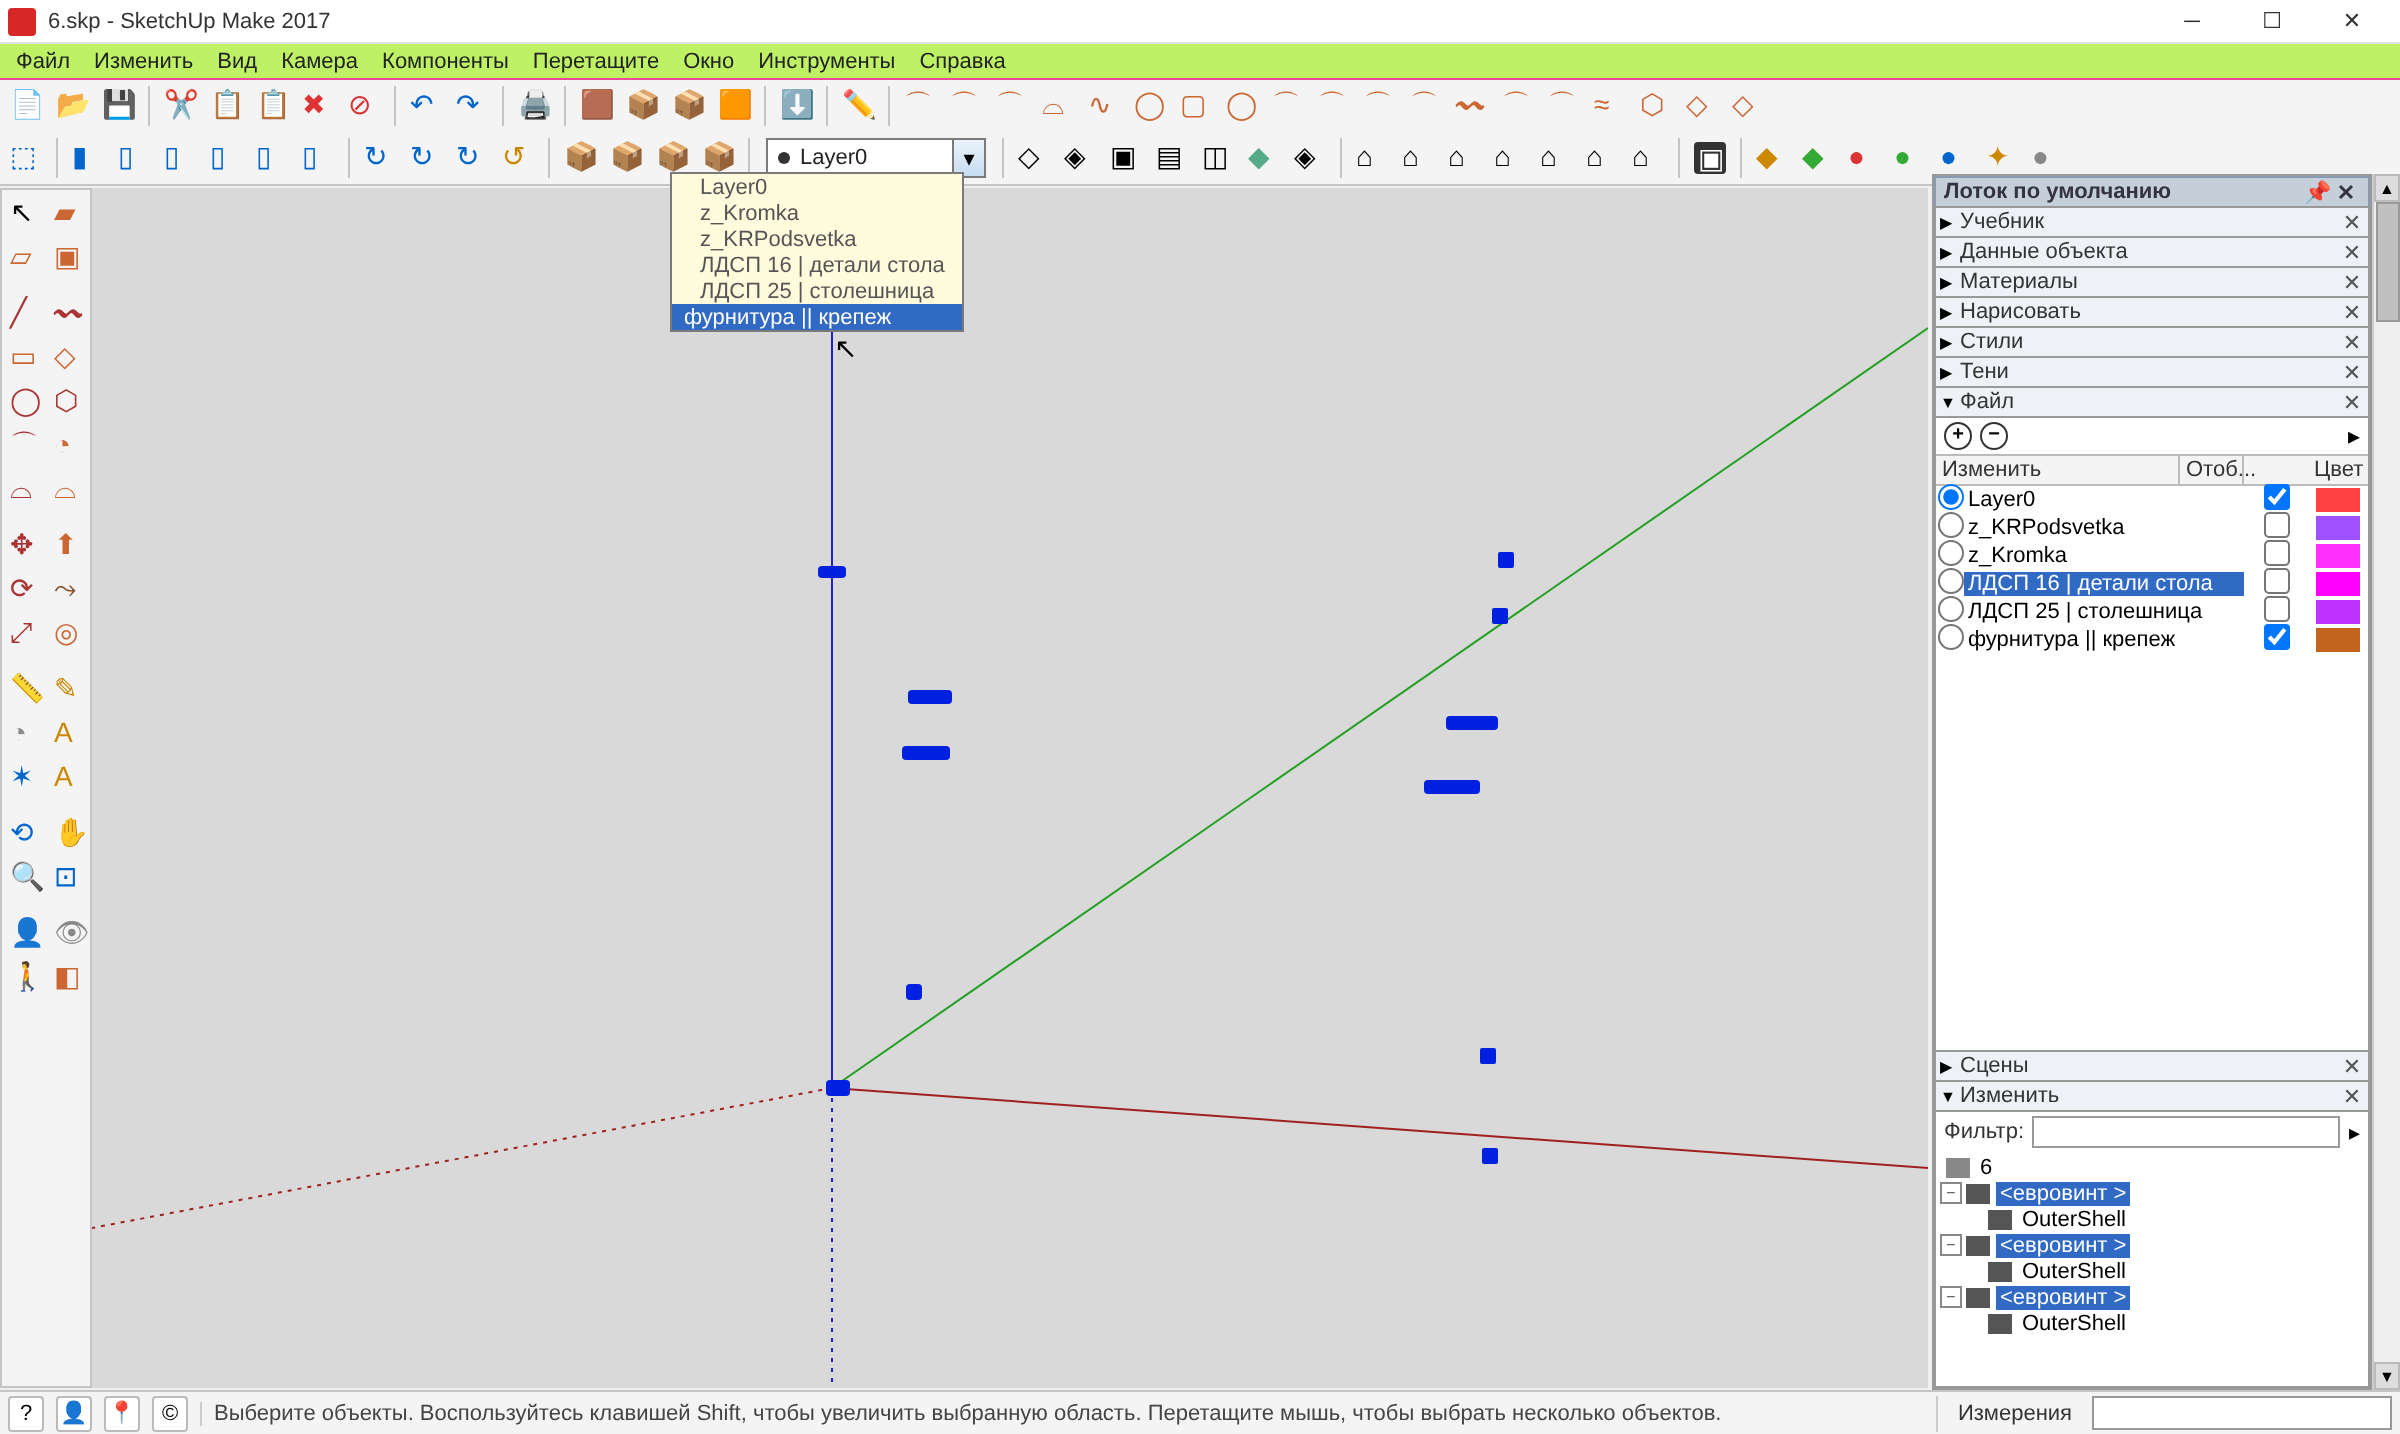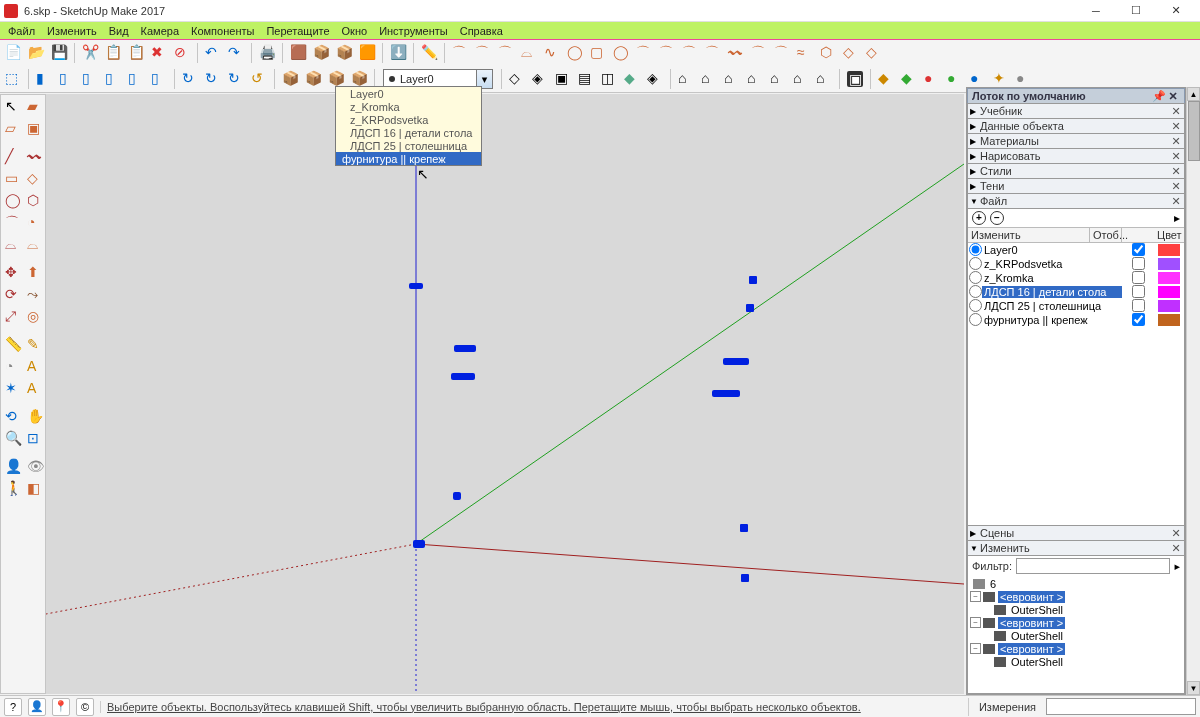--- a/index.html
+++ b/index.html
@@ -88,21 +88,21 @@
   .tree-row .node.comp { background: #316ac5; color: #fff; }
   
   
   .right-scrollbar { position: absolute; right: 0; top: 87px; width: 14px; height: 608px; background: #eee; border-left: 1px solid #ccc;}
   .scroll-arrow { height:14px; background:#ddd; border:1px solid #bbb; display:flex;align-items:center;justify-content:center; font-size:8px;}
   .scroll-thumb { position:absolute; top:14px; height:60px; width:12px; left:1px; background:#c0c0c0; border:1px solid #999;}
   
   
   .statusbar { position: absolute; bottom: 0; left: 0; right: 0; height: 22px; background: #f4f4f4; border-top: 1px solid #c5c5c5; display: flex; align-items: center; padding: 0 4px; gap: 6px; }
   .statusbar .sb-btn { width: 18px; height: 18px; border: 1px solid #bbb; border-radius: 2px; display: flex; align-items: center; justify-content: center; background: #fff; cursor: pointer; }
-  .statusbar .sb-text { flex: 1; color: #444; padding-left:6px; border-left:1px solid #ccc;text-decoration:underline;}
+  .statusbar .sb-text { flex: 1; color: #444; padding-left:6px; border-left:1px solid #ccc;}
   .statusbar .measure-label { padding: 0 4px; color: #333; text-align: center; }
   .statusbar .measure-input { width: 150px; height: 17px; border: 1px solid #999; background: #fff; padding:0 2px;}
   
   
   .cursor-arrow { position: absolute; left: 417px; top: 166px; z-index: 101; pointer-events: none; font-size: 14px; color: #000; }
   
 </style>
 </head>
 <body>
 

